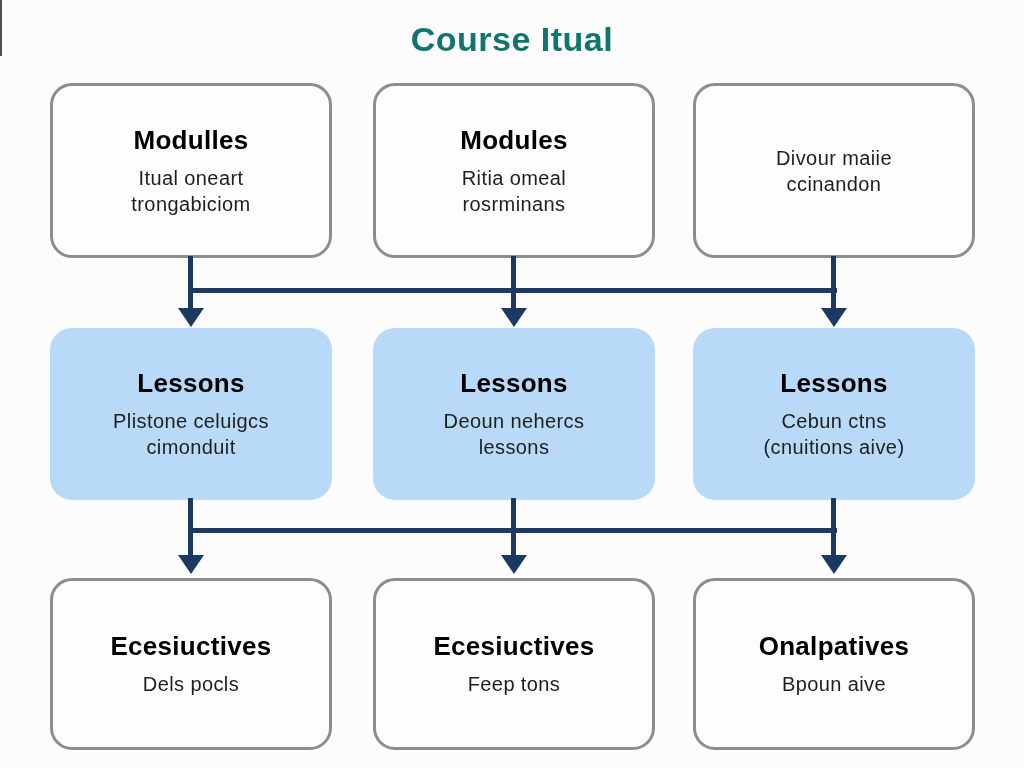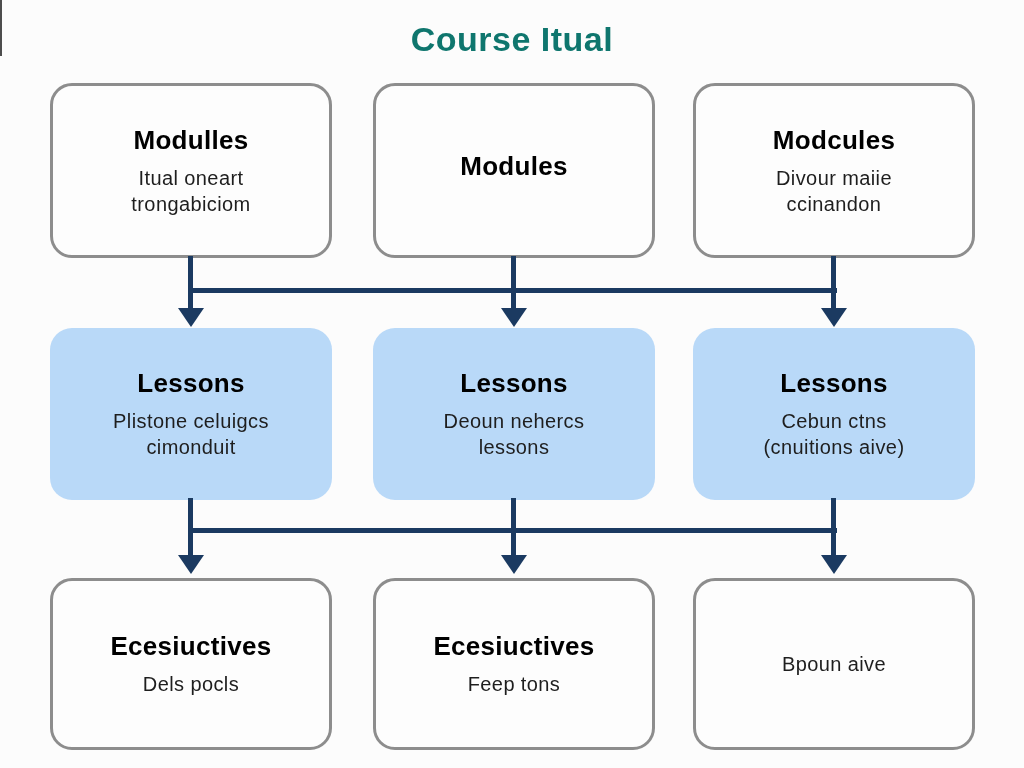--- a/index.html
+++ b/index.html
@@ -97,23 +97,24 @@
 
   <div class="title">Course Itual</div>
 
   <div class="card outlined row1 col1">
     <div class="card-heading">Modulles</div>
     <div class="card-subtitle">Itual oneart
 trongabiciom</div>
   </div>
   <div class="card outlined row1 col2">
     <div class="card-heading">Modules</div>
+    <div class="card-subtitle">Ritia omeal
+rosrminans</div>
   </div>
   <div class="card outlined row1 col3">
-    <div class="card-heading">Modcules</div>
     <div class="card-subtitle">Divour maiie
 ccinandon</div>
   </div>
 
   <div class="hbar hA"></div>
   <div class="vline vA cx1"></div>
   <div class="vline vA cx2"></div>
   <div class="vline vA cx3"></div>
   <div class="arrowhead aA ax1"></div>
   <div class="arrowhead aA ax2"></div>
@@ -145,16 +146,17 @@
 
   <div class="card outlined row3 col1">
     <div class="card-heading">Ecesiuctives</div>
     <div class="card-subtitle">Dels pocls</div>
   </div>
   <div class="card outlined row3 col2">
     <div class="card-heading">Ecesiuctives</div>
     <div class="card-subtitle">Feep tons</div>
   </div>
   <div class="card outlined row3 col3">
+    <div class="card-heading">Onalpatives</div>
     <div class="card-subtitle">Bpoun aive</div>
   </div>
 
 </div>
 
 </body></html>

